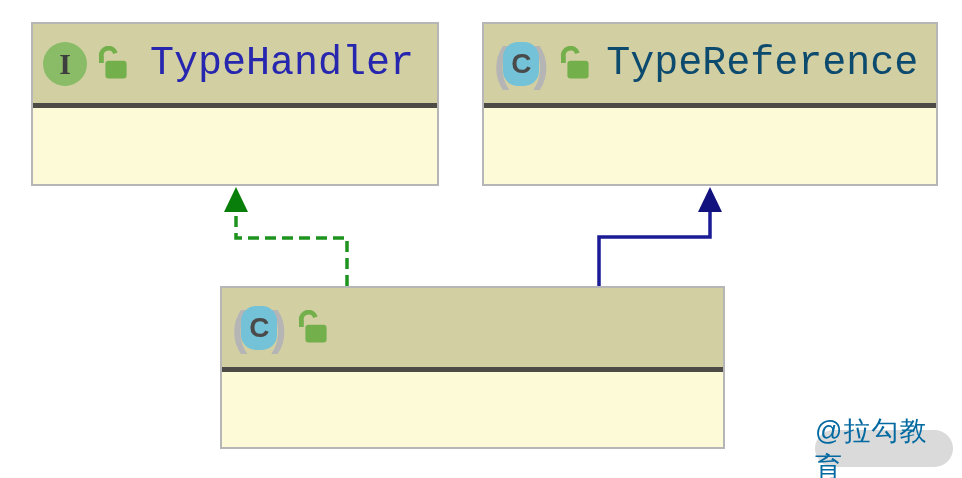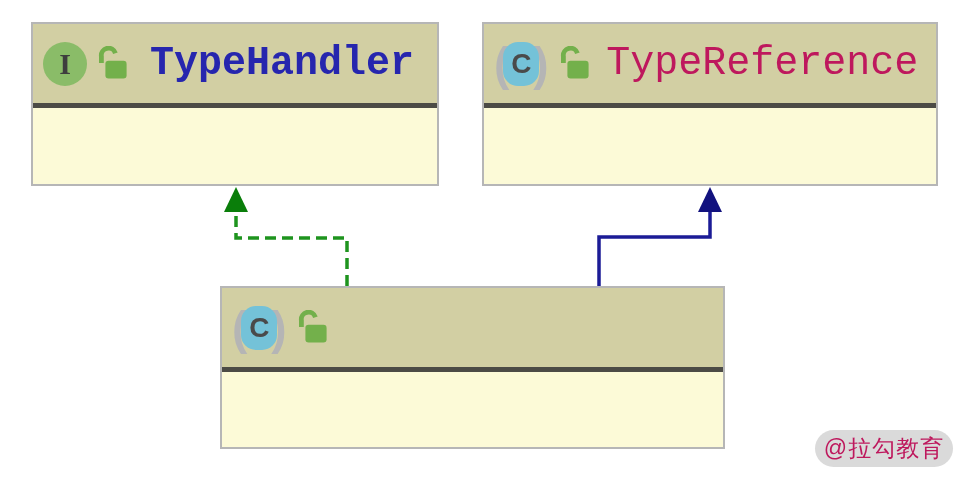--- a/index.html
+++ b/index.html
@@ -35,22 +35,22 @@
   }
   .node-body { flex: 1; background: #fcfad7; }
   .node-name {
     flex: 1;
     text-align: center;
     font-family: "Liberation Mono", monospace;
     font-size: 40px;
     line-height: 1;
     white-space: nowrap;
   }
-  .name-blue { color: #2626ae; font-weight: bold; }
-  .name-dark { color: #be185d; }
+  .name-blue { color: #2626ae; }
+  .name-dark { color: #0c4a6e; }
 
   .iface-icon {
     flex: none;
     width: 44px; height: 44px;
     border-radius: 50%;
     background: #8abc68;
     display: flex; align-items: center; justify-content: center;
     font-family: "Liberation Serif", serif;
     font-weight: bold;
     font-size: 30px;
@@ -77,23 +77,23 @@
     z-index: 1;
   }
   .lock-icon { flex: none; display: flex; }
 
   .watermark {
     position: absolute;
     left: 815px; top: 430px;
     width: 138px; height: 37px;
     border-radius: 19px;
     background: #dadada;
-    color: #be185d;
+    color: #0369a1;
     display: flex; align-items: center; justify-content: center;
-    font-size: 23px;
+    font-size: 27px;
     letter-spacing: 1px;
   }
 </style>
 </head>
 <body>
 
 <div class="canvas">
 
   <svg class="edges-layer" width="962" height="478" viewBox="0 0 962 478">
     <g>

